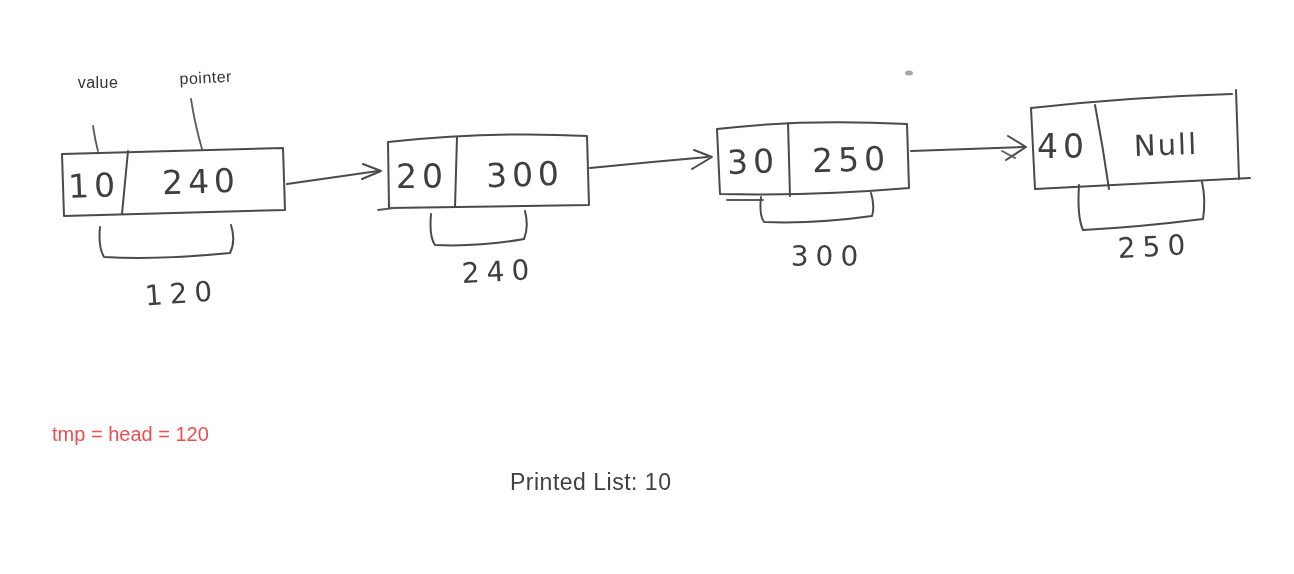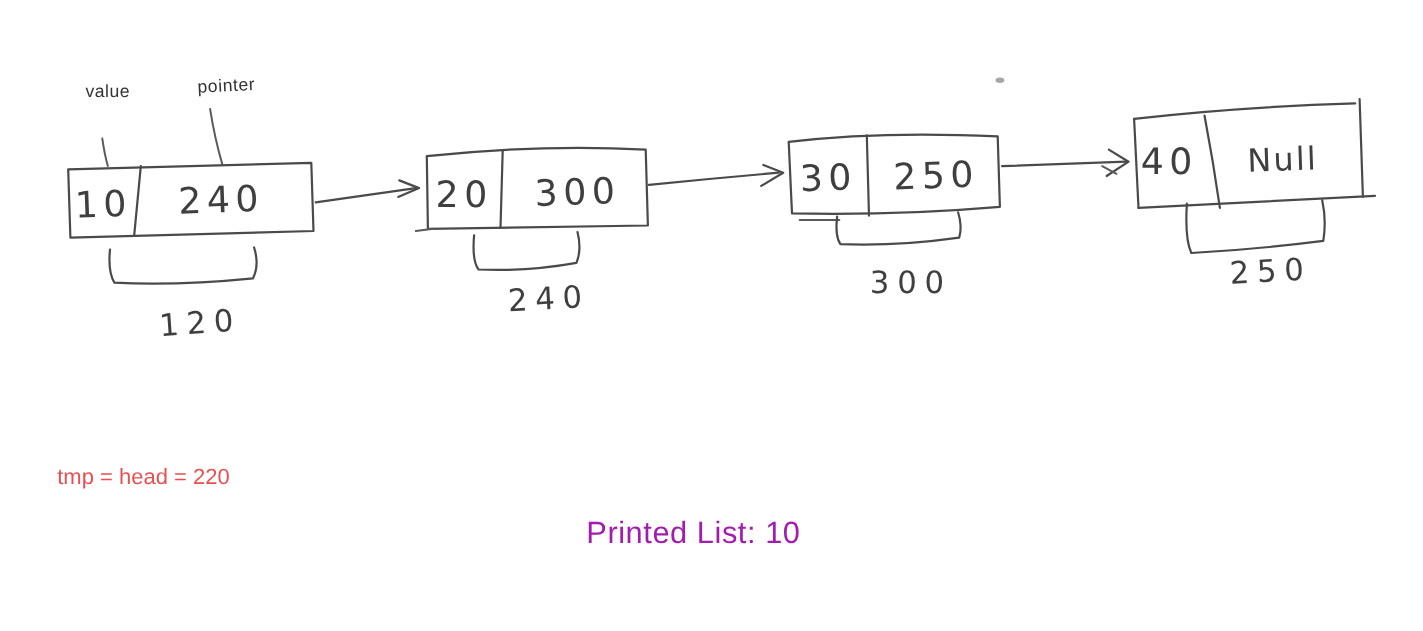--- a/index.html
+++ b/index.html
@@ -39,24 +39,24 @@
     position: absolute;
     left: 52px;
     top: 352px;
     font-size: 20px;
     line-height: 33px;
     color: #e94f4f;
     white-space: pre;
   }
   #printed-list {
     position: absolute;
-    left: 533px;
+    left: 510px;
     top: 469px;
-    font-size: 28px;
-    color: #a21caf;
+    font-size: 23px;
+    color: #404040;
     letter-spacing: 0.5px;
   }
 </style>
 </head>
 <body>
 
 <div id="canvas">
 
   <svg width="1294" height="574" viewBox="0 0 1294 574">
 
@@ -119,19 +119,19 @@
       <path d="M1031,108 L1035,189" class="ink"></path>
       <path d="M1095,105 Q1103,147 1109,189" class="ink"></path>
       <text x="1063" y="158" class="hand-num cell-text">40</text>
       <text x="1166" y="155" class="hand-num null-text" transform="rotate(-2 1166 144)">Null</text>
       <path d="M1079,185 Q1077,217 1083,230 Q1140,227 1203,219 Q1206,200 1202,182" class="ink"></path>
       <text x="1155" y="256" class="hand-num addr-text" transform="rotate(-3 1155 246)">250</text>
     </g>
   </svg>
 
   <div id="trace-code">
-    <div>tmp = head = 220</div>
+    <div>tmp = head = 120</div>
     
   </div>
 
   <div id="printed-list">Printed List: 10</div>
 
 </div>
 
 </body></html>

